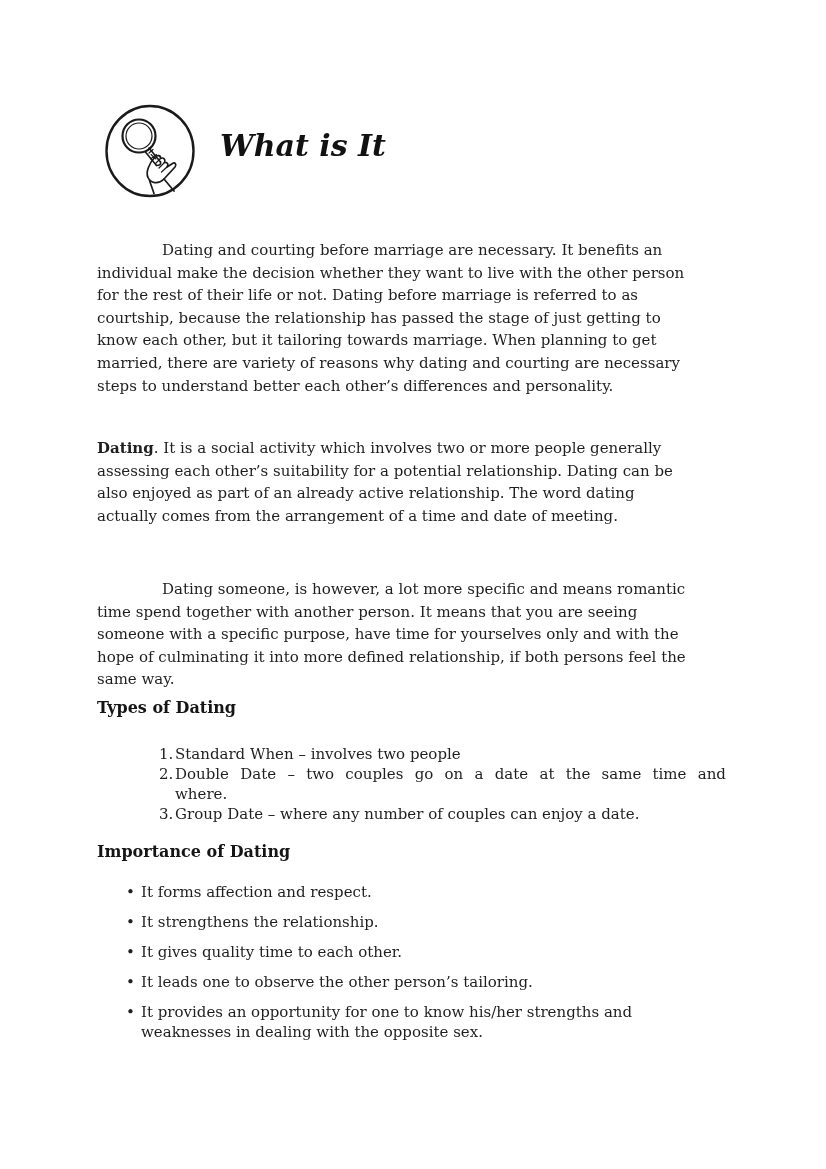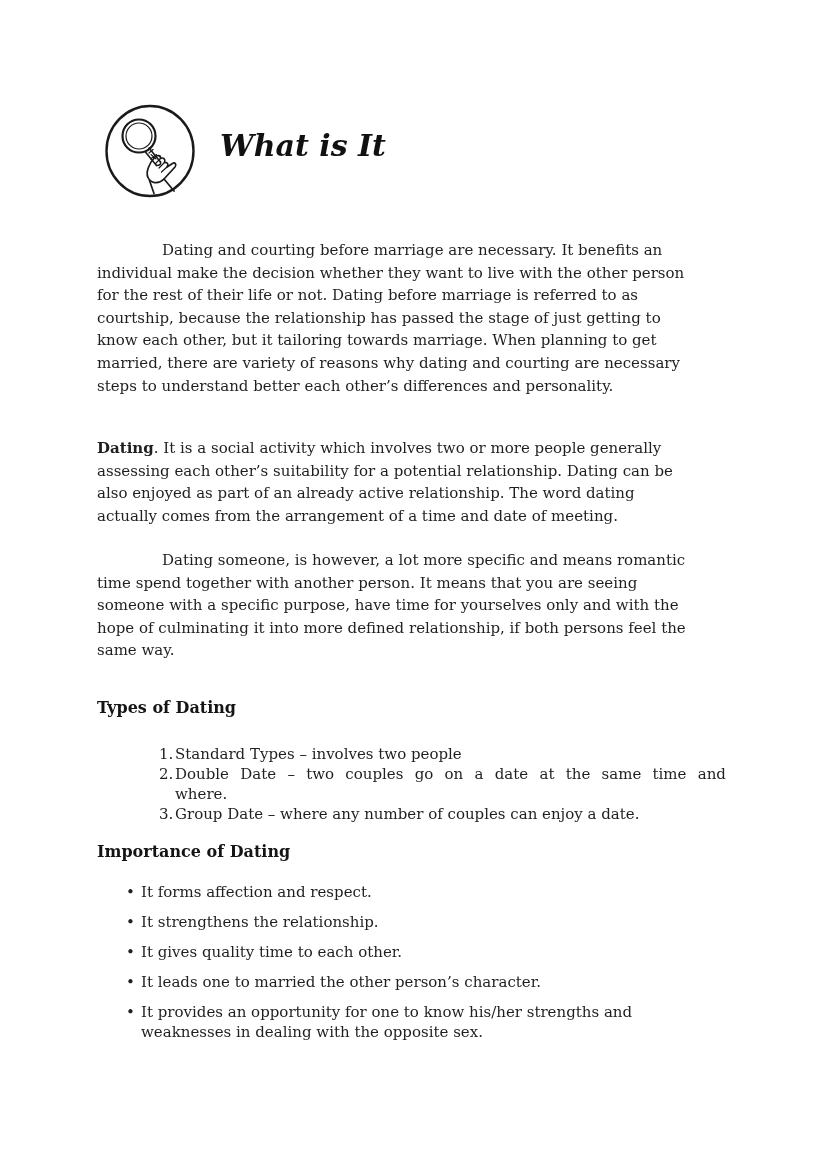--- a/index.html
+++ b/index.html
@@ -24,21 +24,21 @@
   
   .body-text{
     left:97px;width:640px;
     font-size:15px;line-height:22.6px;
     white-space:pre-line;
     color:#1f1f1f;
   }
   .indent{text-indent:65px;}
   #para-intro{top:239px;}
   #para-dating{top:437px;}
-  #para-someone{top:549px;}
+  #para-someone{top:578px;}
   .sub-heading{
     left:97px;width:640px;
     font-size:16px;line-height:22px;
     font-weight:bold;color:#151515;
   }
   #types-heading{top:697px;}
   #importance-heading{top:841px;}
   
   #types-list{left:97px;top:744px;width:640px;font-size:15px;line-height:20px;}
   .num-item{display:flex;margin-left:62px;}
@@ -122,21 +122,21 @@
 time spend together with another person. It means that you are seeing
 someone with a specific purpose, have time for yourselves only and with the
 hope of culminating it into more defined relationship, if both persons feel the
 same way.</div>
 
   <div class="abs sub-heading" id="types-heading">Types of Dating</div>
 
   <div class="abs" id="types-list">
     <div class="num-item">
         <span class="num-marker">1.</span>
-        <span class="num-text">Standard Types – involves two people</span>
+        <span class="num-text">Standard When – involves two people</span>
       </div>
     <div class="num-item">
         <span class="num-marker">2.</span>
         <span class="num-text"><span class="justified-line">Double Date – two couples go on a date at the same time and</span><br><span>where.</span></span>
       </div>
     <div class="num-item">
         <span class="num-marker">3.</span>
         <span class="num-text">Group Date – where any number of couples can enjoy a date.</span>
       </div>
   </div>
@@ -151,21 +151,21 @@
     <div class="bullet-item">
         <span class="bullet-marker">•</span>
         <span class="bullet-text">It strengthens the relationship.</span>
       </div>
     <div class="bullet-item">
         <span class="bullet-marker">•</span>
         <span class="bullet-text">It gives quality time to each other.</span>
       </div>
     <div class="bullet-item">
         <span class="bullet-marker">•</span>
-        <span class="bullet-text">It leads one to married the other person’s character.</span>
+        <span class="bullet-text">It leads one to observe the other person’s tailoring.</span>
       </div>
     <div class="bullet-item">
         <span class="bullet-marker">•</span>
         <span class="bullet-text">It provides an opportunity for one to know his/her strengths and
 weaknesses in dealing with the opposite sex.</span>
       </div>
   </div>
 
   <div class="abs page-number">7</div>
   <div class="abs watermark">www.modyul.online</div>

